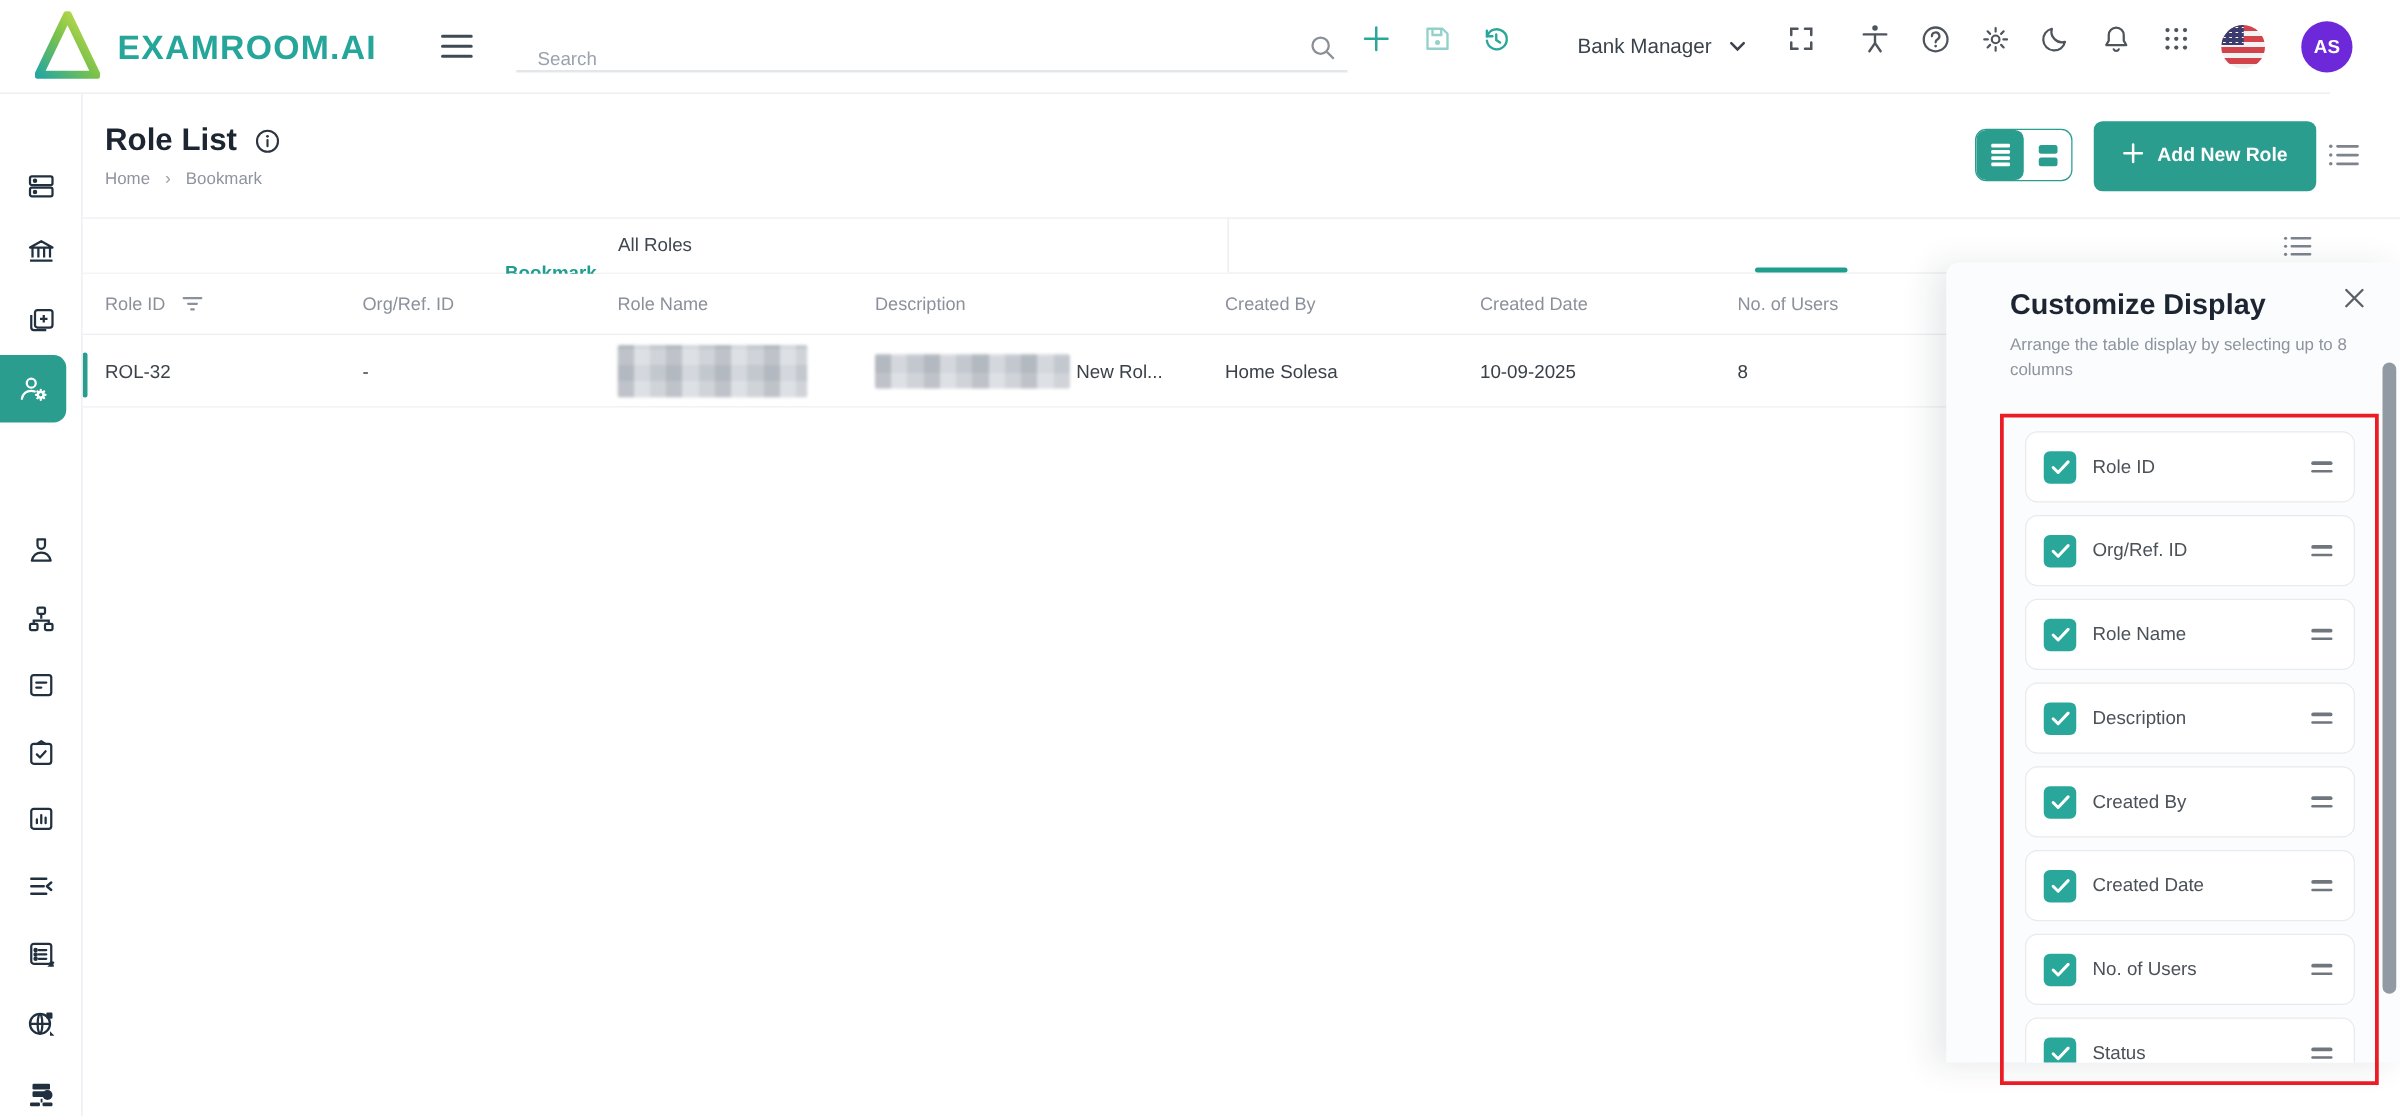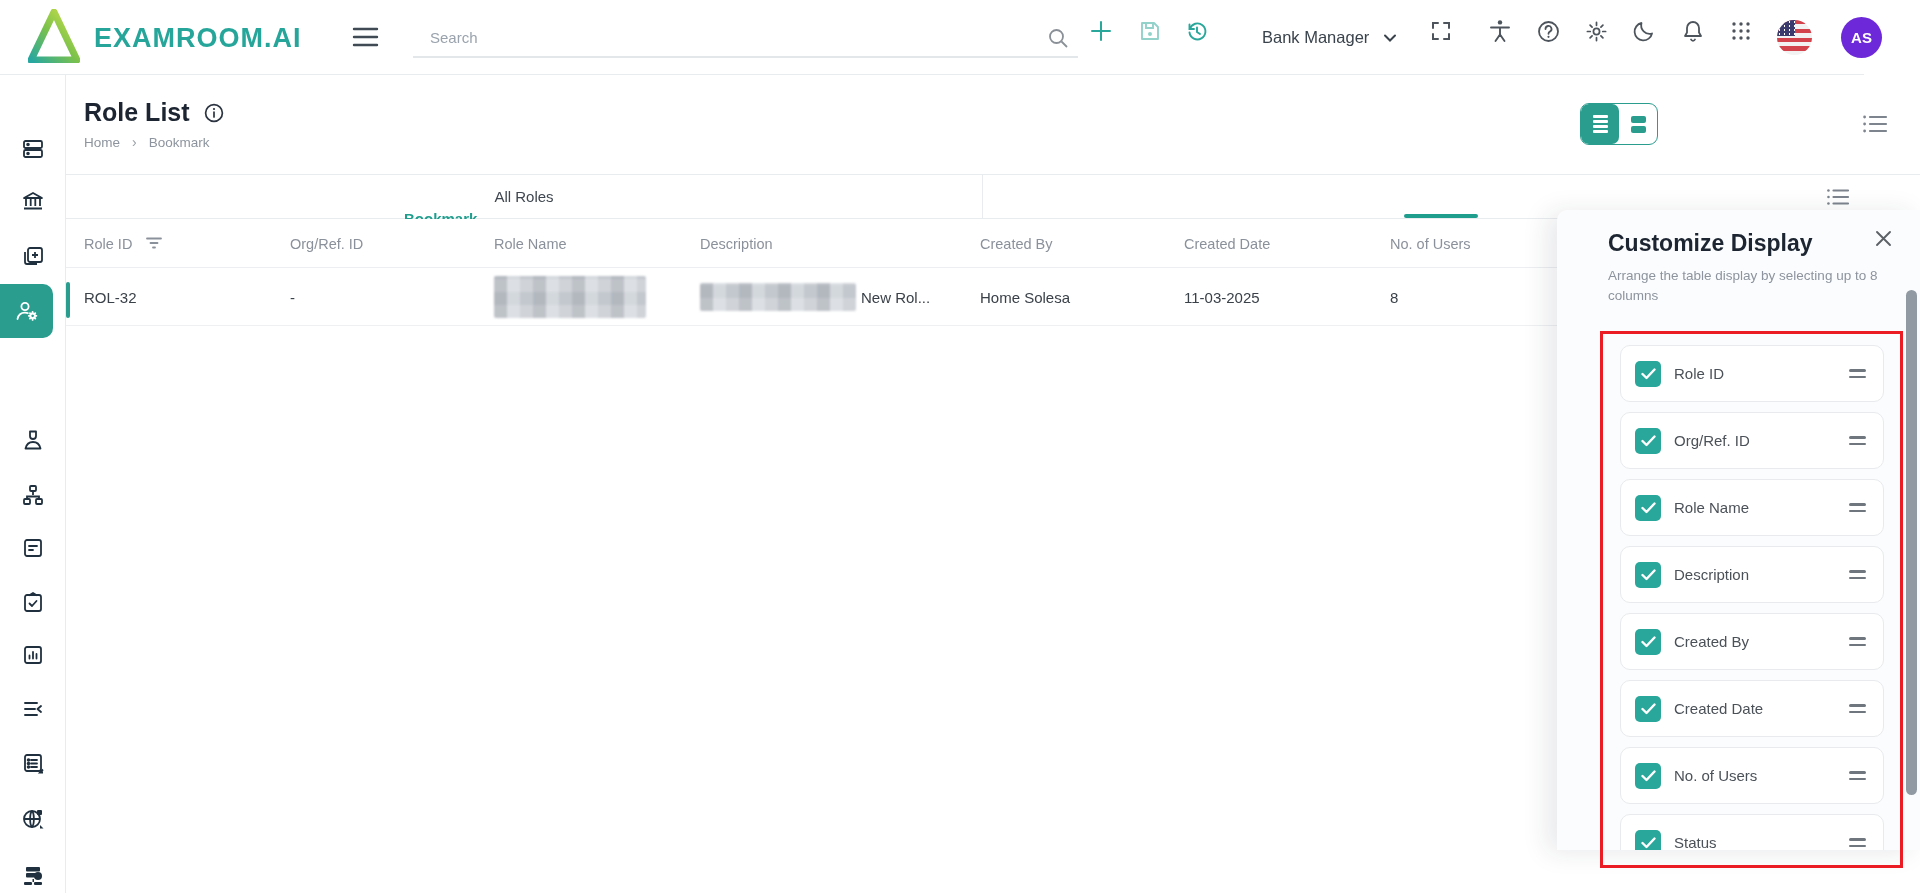--- a/index.html
+++ b/index.html
@@ -4,21 +4,21 @@
 <style>
   * { box-sizing: border-box; margin: 0; padding: 0; }
   body { font-family: "Liberation Sans", sans-serif; background: #fff; }
   .app { position: relative; width: 1920px; height: 893px; overflow: hidden; background: #fff; }
 
   
   .topbar { position: absolute; left: 0; top: 0; width: 1864px; height: 75px; background: #fff; border-bottom: 1px solid #e9ecef; z-index: 5; padding-left: 32px; }
   .logo { position: absolute; left: 28px; top: 9px; display: flex; align-items: center; gap: 14px; }
   .logo-text { font-size: 27px; font-weight: bold; color: #26a69a; letter-spacing: 1px; }
   .hamburger { position: absolute; left: 352px; top: 25px; color: #3f4a54; cursor: pointer; }
-  .search-wrap { position: absolute; left: 413px; top: 18px; width: 665px; height: 40px; border-bottom: 2px solid #e4e7ea; display: flex; align-items: center; }
+  .search-wrap { position: absolute; left: 413px; top: 18px; width: 665px; height: 40px; border-bottom: 2px solid #e4e7ea; display: flex; align-items: flex-end; }
   .search-input { border: 0; outline: none; width: 600px; font-size: 15px; color: #3a434c; background: transparent; padding-left: 17px; font-family: "Liberation Sans", sans-serif; }
   .search-input::placeholder { color: #9aa3ad; }
   .search-icon { position: absolute; right: 8px; top: 8px; color: #8a9097; }
   .hicon { position: absolute; top: 18px; width: 26px; height: 26px; display: flex; align-items: center; justify-content: center; cursor: pointer; color: #4d545c; }
   .role-select { position: absolute; left: 1262px; top: 0; height: 75px; display: flex; align-items: center; gap: 14px; color: #3a434c; font-size: 16.5px; cursor: pointer; }
   .flag { position: absolute; left: 1777px; top: 20px; width: 35px; height: 35px; border-radius: 50%; overflow: hidden;
           background: repeating-linear-gradient(180deg, #d2434b 0 4.4px, #f2f2f2 4.4px 8.8px); cursor: pointer; }
   .flag::after { content: ""; position: absolute; left: 0; top: 0; width: 18px; height: 16px; background: #3c3b6e;
           background-image: radial-gradient(#fff 0.9px, transparent 1px); background-size: 5px 4px; }
   .avatar { position: absolute; left: 1841px; top: 17px; width: 41px; height: 41px; border-radius: 50%; background: #6d28d9; color: #fff;
@@ -332,20 +332,28 @@
         </span>
     </span>
     <span class="seg">
       <span class="seg-blocks">
           <i></i>
           <i></i>
         </span>
     </span>
   </div>
 
+  <button class="add-btn">
+    <span>
+      <svg width="17" height="17" viewBox="0 0 17 17" fill="none" stroke="#fff" stroke-width="2" stroke-linecap="round">
+          <path d="M8.5 1.5v14M1.5 8.5h14"></path>
+        </svg>
+    </span>
+    <span>Add New Role</span>
+  </button>
 
   <span class="list-icon-a">
     <svg width="26" height="24" viewBox="0 0 26 24" fill="none" stroke="currentColor" stroke-width="2.2" stroke-linecap="round">
         <path d="M8 5h16M8 12h16M8 19h16"></path>
         <circle cx="2.6" cy="5" r="1.4" fill="currentColor" stroke="none"></circle>
         <circle cx="2.6" cy="12" r="1.4" fill="currentColor" stroke="none"></circle>
         <circle cx="2.6" cy="19" r="1.4" fill="currentColor" stroke="none"></circle>
       </svg>
   </span>
 
@@ -399,21 +407,21 @@
   <div class="trow">
     <span class="row-accent"></span>
     <span class="td" style="left:18px">ROL-32</span>
     <span class="td" style="left:224px">-</span>
     <span class="blur-block blur-name"></span>
     <span class="td" style="left:634px">
       <span class="blur-block blur-desc"></span>
       <span>New Rol...</span>
     </span>
     <span class="td" style="left:914px">Home Solesa</span>
-    <span class="td" style="left:1118px">11-03-2025</span>
+    <span class="td" style="left:1118px">10-09-2025</span>
     <span class="td" style="left:1324px">8</span>
   </div>
 
   <aside class="panel">
     <h2 class="panel-title">Customize Display</h2>
     <span class="panel-close">
       <svg width="17" height="17" viewBox="0 0 17 17" fill="none" stroke="currentColor" stroke-width="1.9" stroke-linecap="round">
           <path d="M2 2 L15 15 M15 2 L2 15"></path>
         </svg>
     </span>

